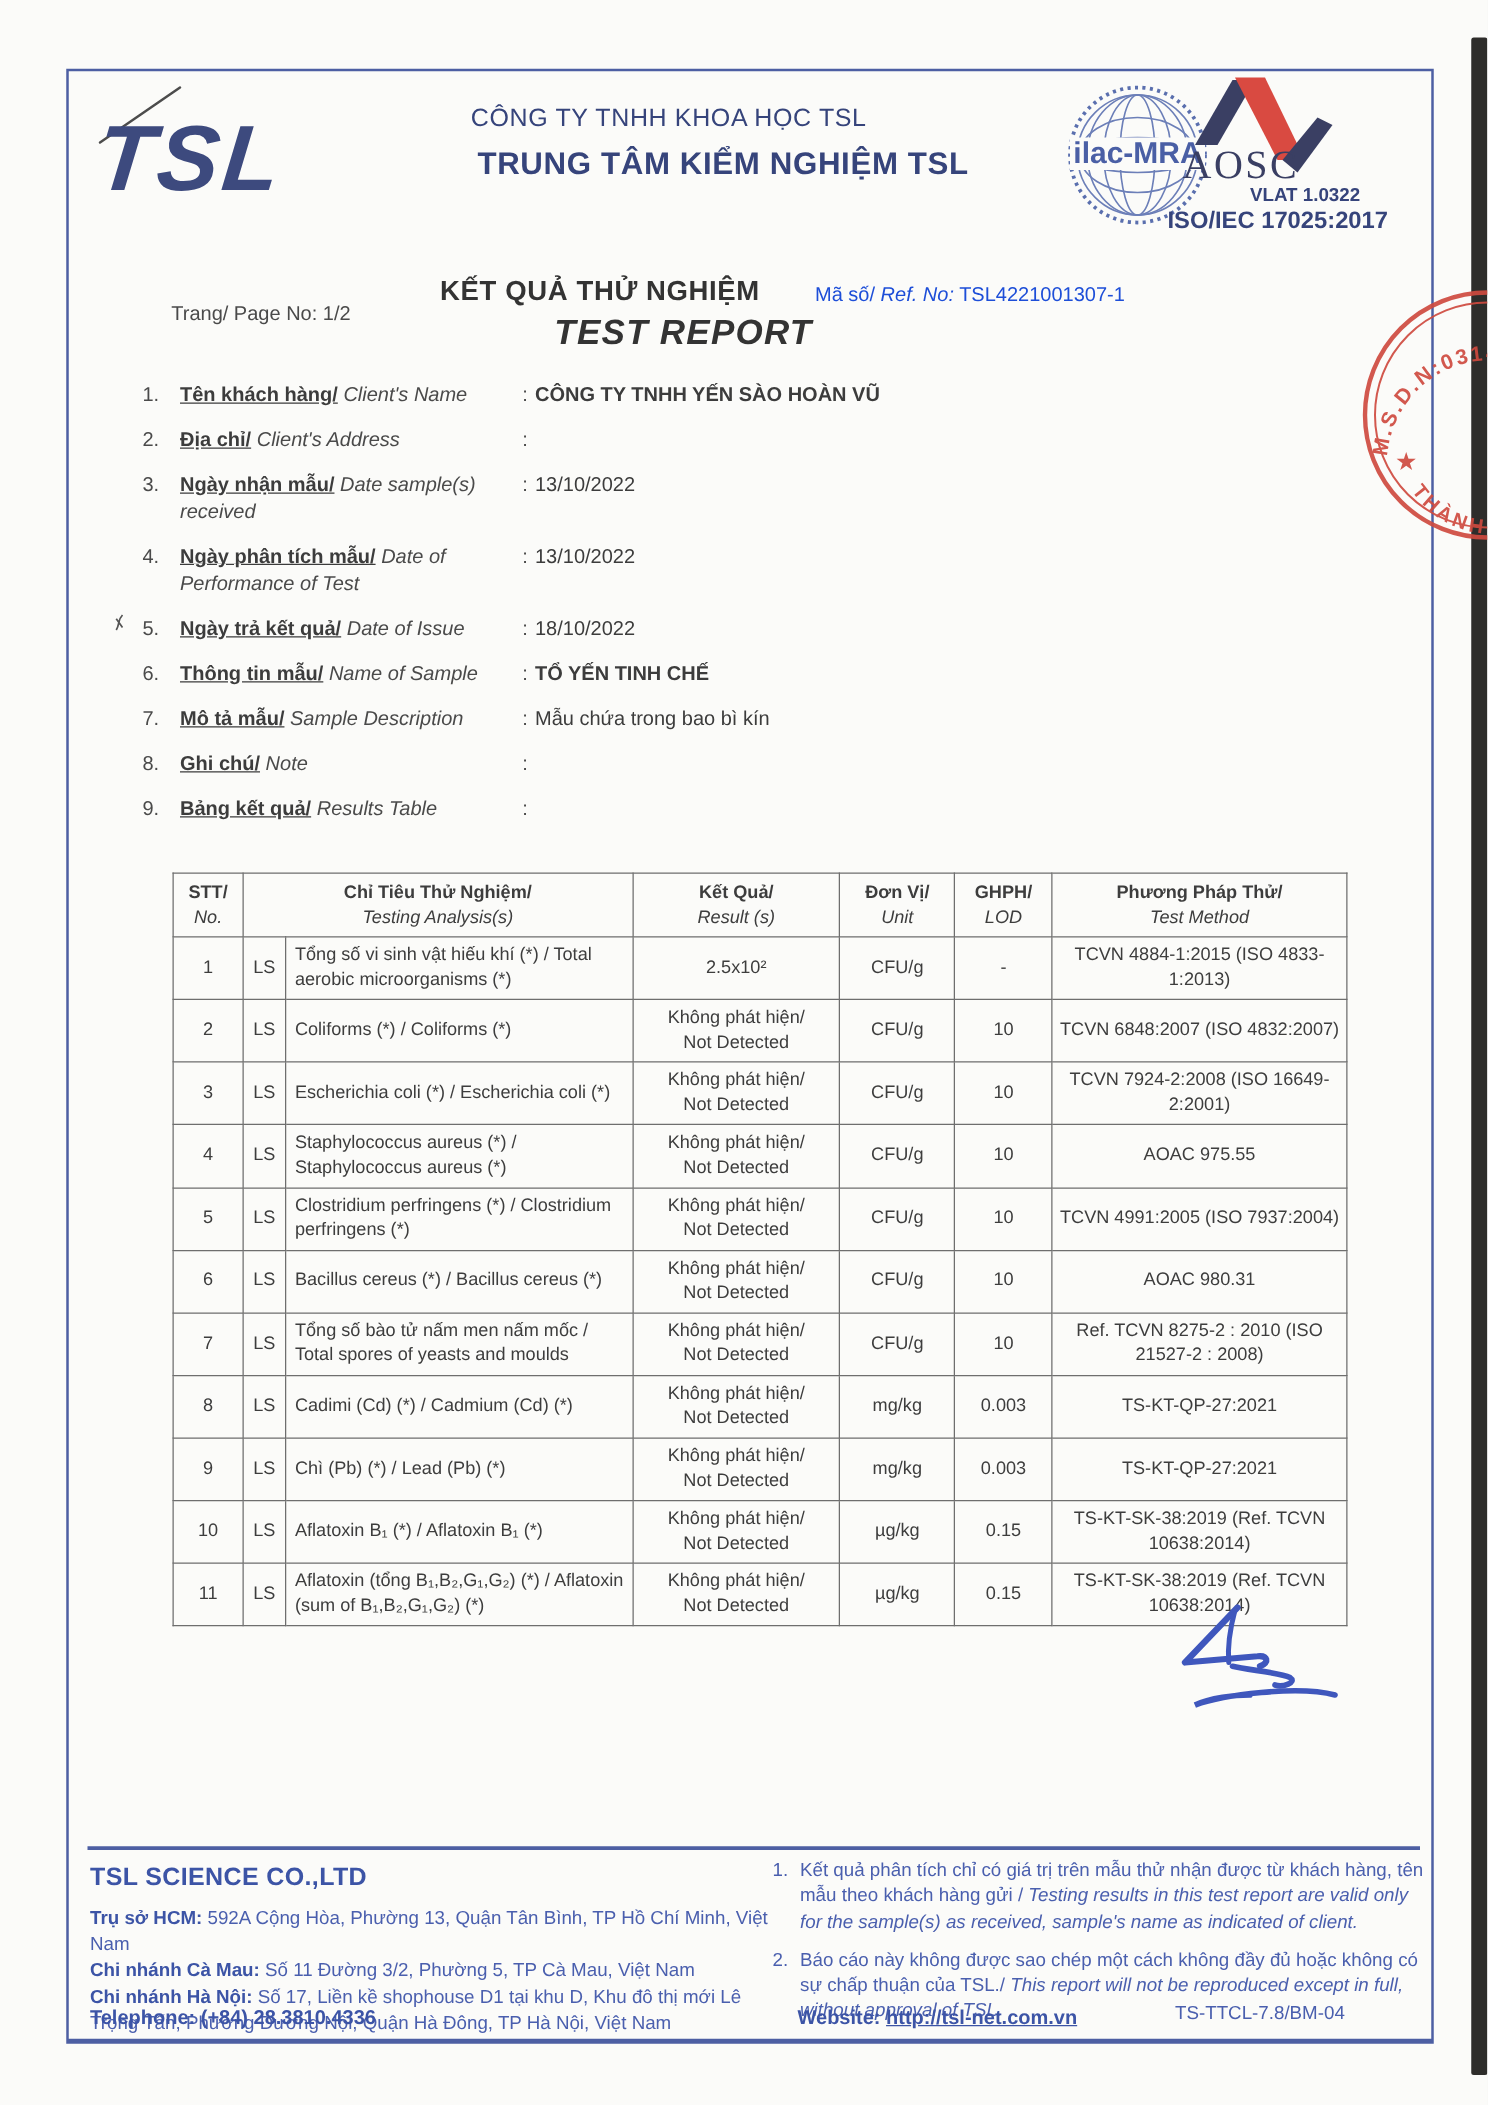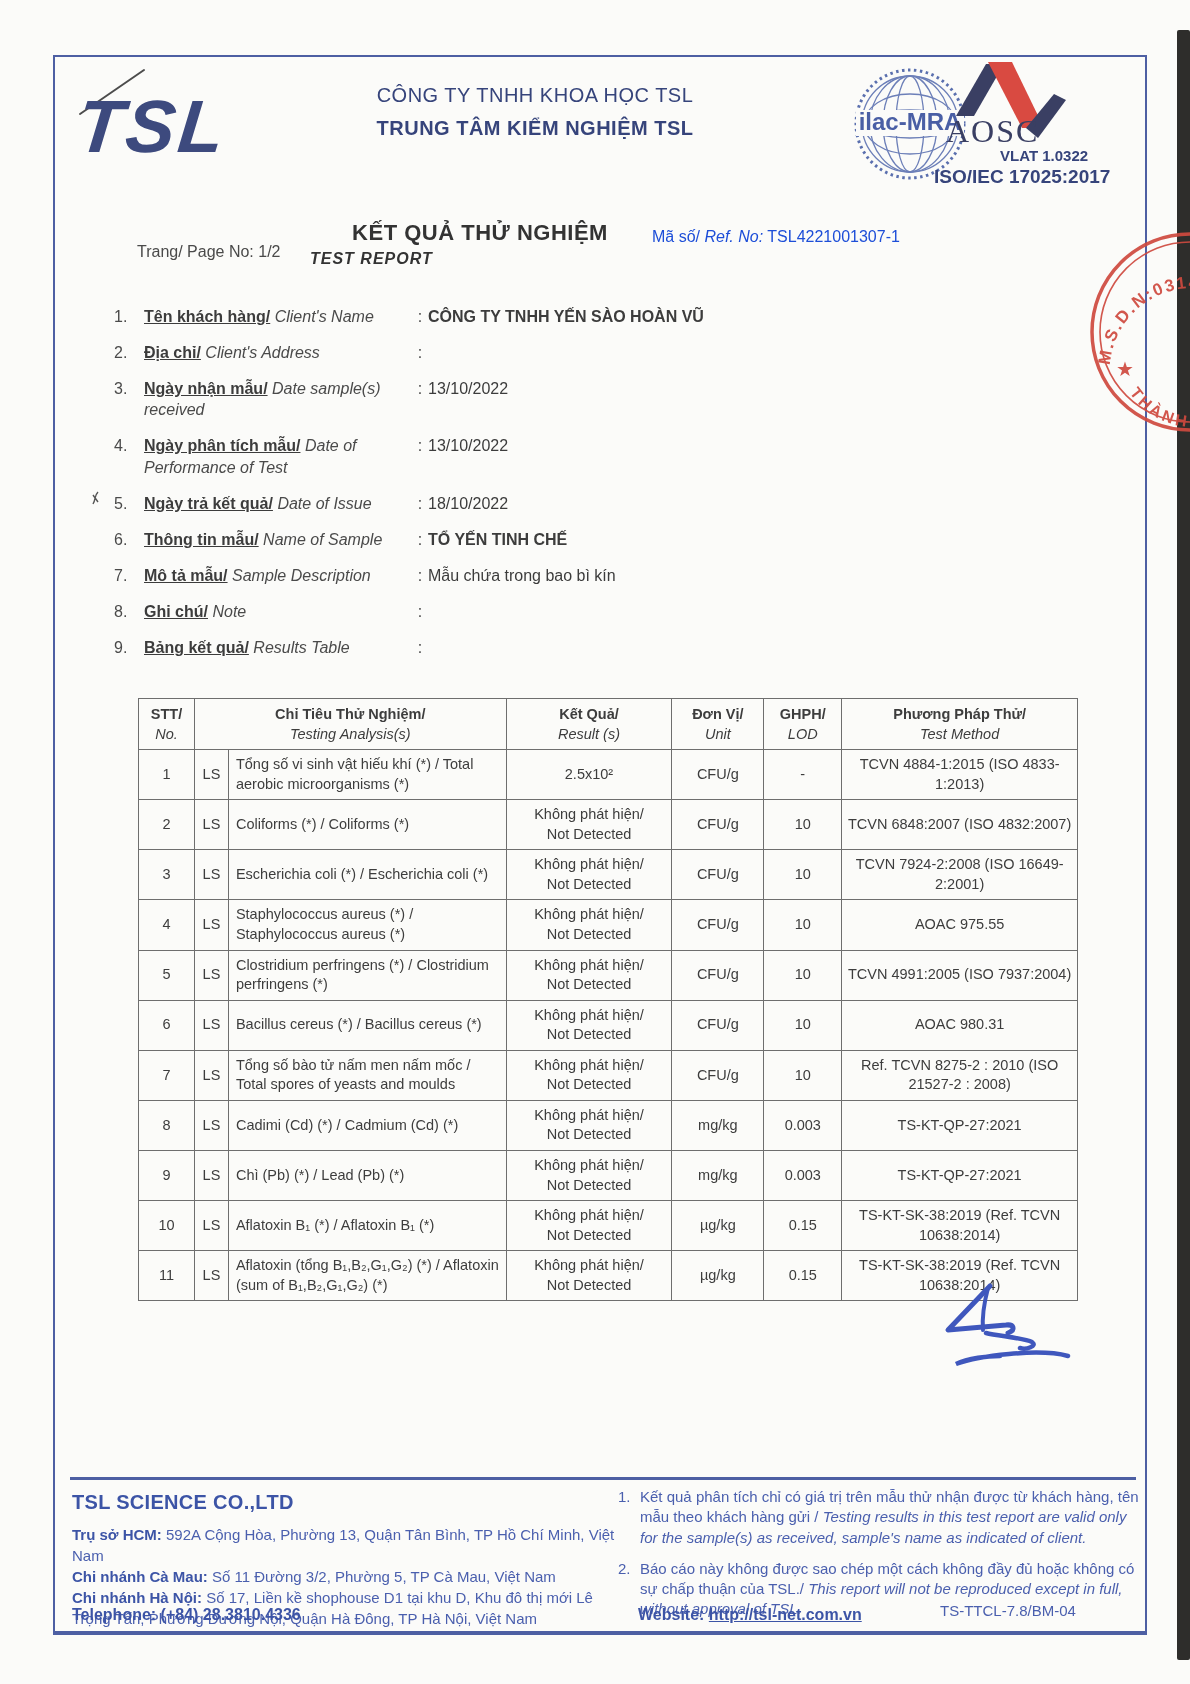--- a/index.html
+++ b/index.html
@@ -19,29 +19,29 @@
   .pen-mark-5{position:absolute;left:90px;top:490px;width:12px;height:16px;}
 
   
   .tsl-logo{
     position:absolute;left:78px;top:84px;
     font-size:74px;font-weight:900;font-style:italic;letter-spacing:3px;
     color:#3d4a7e;transform:skewX(-6deg);
   }
   .org-block{position:absolute;left:295px;top:84px;width:480px;text-align:center;color:#36447b;}
   .org-line1{font-size:20px;font-weight:normal;letter-spacing:.5px;}
-  .org-line2{font-size:20px;font-weight:bold;margin-top:10px;letter-spacing:.5px;}
+  .org-line2{font-size:25px;font-weight:bold;margin-top:10px;letter-spacing:.5px;text-align:right;}
   .ilac-wrap{position:absolute;left:852px;top:66px;width:116px;height:116px;}
   .aosc-wrap{position:absolute;left:938px;top:56px;width:150px;height:110px;}
   .iso-line{position:absolute;left:934px;top:166px;font-size:19px;font-weight:bold;color:#36447b;}
 
   
   .page-no{position:absolute;left:137px;top:243px;font-size:16px;color:#4a4a4a;}
   .title-vi{position:absolute;left:310px;top:220px;width:340px;text-align:center;font-size:22px;font-weight:bold;color:#333;letter-spacing:.5px;}
-  .title-en{position:absolute;left:310px;top:250px;width:340px;text-align:left;font-size:16px;font-weight:bold;font-style:italic;color:#333;letter-spacing:1px;}
+  .title-en{position:absolute;left:310px;top:250px;width:340px;text-align:right;font-size:28px;font-weight:bold;font-style:italic;color:#333;letter-spacing:1px;}
   .refno{position:absolute;left:652px;top:228px;font-size:16px;color:#1d4ed8;}
   .refno .it{font-style:italic;}
 
   
   .info-list{position:absolute;left:114px;top:306px;width:945px;}
   .info-item{display:grid;grid-template-columns:30px 268px 16px 1fr;margin-bottom:15px;font-size:16px;line-height:1.32;}
   .info-no{color:#4a4a4a;}
   .info-label .vi{font-weight:bold;color:#3c3c3c;text-decoration:underline;}
   .info-label .en{font-style:italic;color:#4a4a4a;}
   .info-colon{color:#4a4a4a;text-align:center;}

